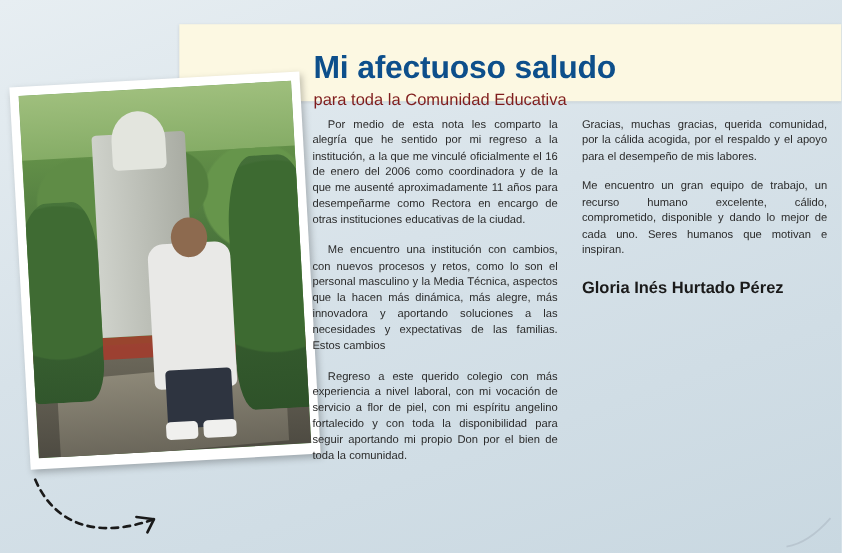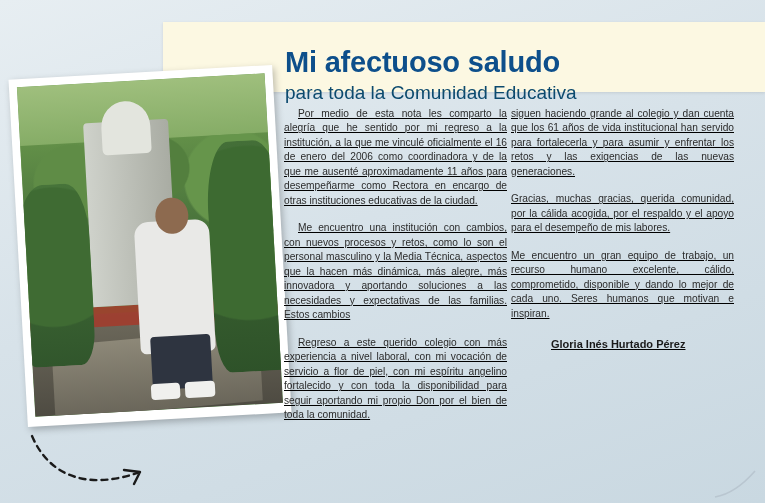--- a/index.html
+++ b/index.html
@@ -43,22 +43,22 @@
   }
   .title-main {
     font-size: 29px;
     font-weight: bold;
     color: #0d4f8b;
     letter-spacing: -0.2px;
     line-height: 1.05;
     margin: 0;
   }
   .title-sub {
-    font-size: 19px;
-    color: #0c4a6e;
+    font-size: 15px;
+    color: #7f1d1d;
     margin: 6px 0 0 0;
     line-height: 1.1;
   }
 
   
   .photo-card {
     position: absolute;
     left: 18px;
     top: 72px;
     width: 248px;
@@ -148,45 +148,43 @@
   }
 
   
   .columns {
     position: absolute;
     left: 284px;
     top: 107px;
     width: 468px;
     height: 380px;
     display: flex;
-    gap: 4px;
-    text-decoration: underline;
+    gap: 22px;
   }
   .col {
     width: 223px;
   }
   .col p {
     margin: 0 0 13px 0;
     font-size: 10.2px;
     line-height: 1.42;
     color: #2b2b2b;
     text-align: justify;
     text-indent: 14px;
   }
   .col p.no-indent {
     text-indent: 0;
   }
 
   .signature {
     margin-top: 16px;
-    font-size: 11px;
+    font-size: 15px;
     line-height: 1.35;
     color: #1a1a1a;
     font-weight: bold;
-    margin-left: 40px;
   }
   .signature div { margin: 0; }
 
   
   .arrow-deco {
     position: absolute;
     left: 28px;
     top: 432px;
     width: 150px;
     height: 62px;
@@ -230,21 +228,20 @@
   </div>
 </div>
 
 <div class="columns">
   <div class="col">
     <p>Por medio de esta nota les comparto la alegría que he sentido por mi regreso a la institución, a la que me vinculé oficialmente el 16 de enero del 2006 como coordinadora y de la que me ausenté aproximadamente 11 años para desempeñarme como Rectora en encargo de otras instituciones educativas de la ciudad.</p>
     <p>Me encuentro una institución con cambios, con nuevos procesos y retos, como lo son el personal masculino y la Media Técnica, aspectos que la hacen más dinámica, más alegre, más innovadora y aportando soluciones a las necesidades y expectativas de las familias. Estos cambios</p>
     <p>Regreso a este querido colegio con más experiencia a nivel laboral, con mi vocación de servicio a flor de piel, con mi espíritu angelino fortalecido y con toda la disponibilidad para seguir aportando mi propio Don por el bien de toda la comunidad.</p>
   </div>
   <div class="col">
-    <p class="no-indent">siguen haciendo grande al colegio y dan cuenta que los 61 años de vida institucional han servido para fortalecerla y para asumir y enfrentar los retos y las exigencias de las nuevas generaciones.</p>
     <p class="no-indent">Gracias, muchas gracias, querida comunidad, por la cálida acogida, por el respaldo y el apoyo para el desempeño de mis labores.</p>
     <p class="no-indent">Me encuentro un gran equipo de trabajo, un recurso humano excelente, cálido, comprometido, disponible y dando lo mejor de cada uno. Seres humanos que motivan e inspiran.</p>
     <div class="signature">
       <div>Gloria Inés Hurtado Pérez</div>
     </div>
   </div>
 </div>
 
 <svg class="arrow-deco" viewBox="0 0 150 62">
   <path d="M4,4 C22,46 62,58 112,40" stroke="#1a1a1a" stroke-width="2.4" fill="none" stroke-dasharray="6 5" stroke-linecap="round"></path>

